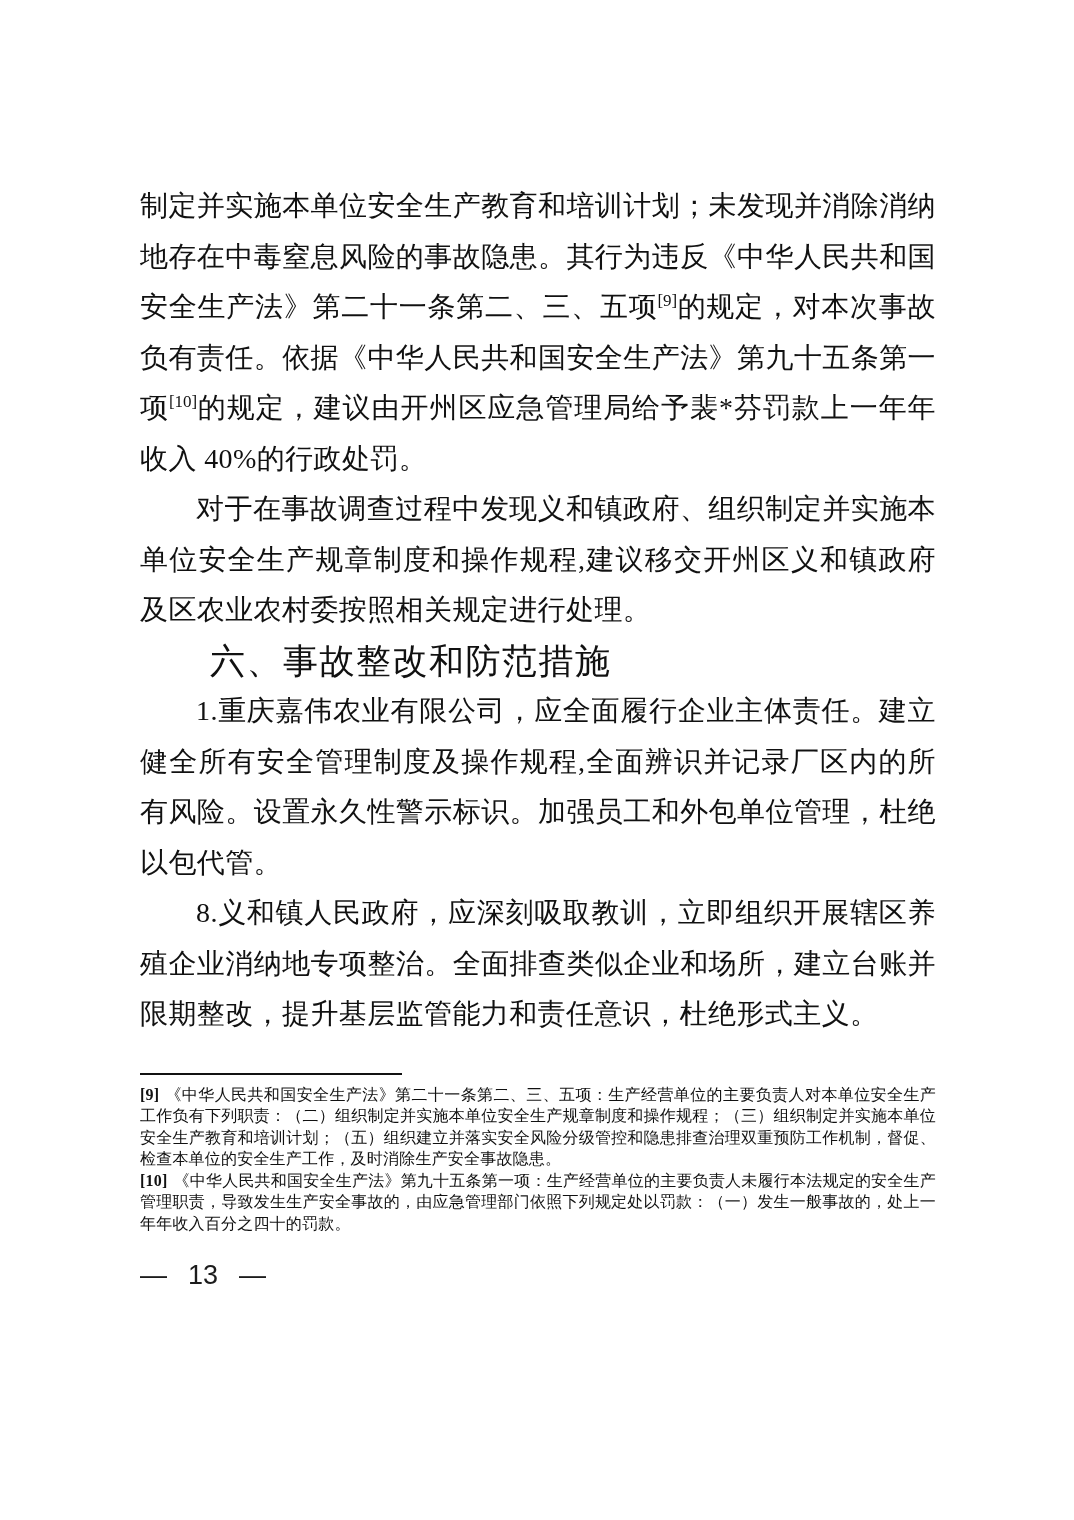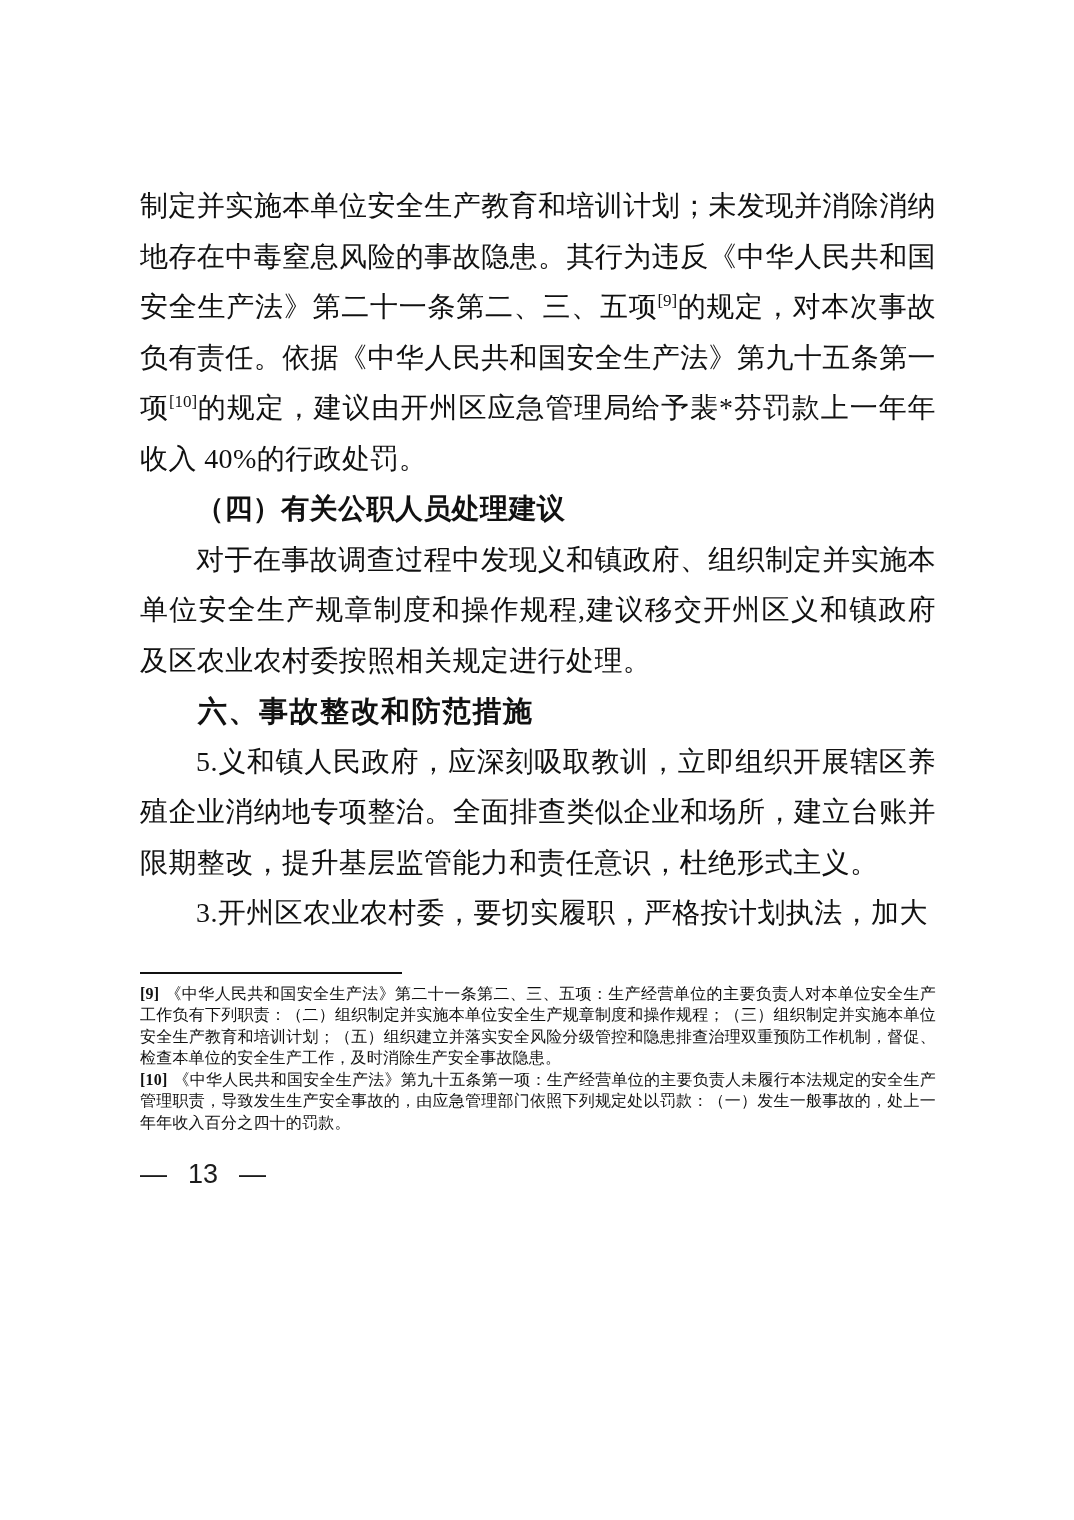--- a/index.html
+++ b/index.html
@@ -31,22 +31,22 @@
     line-height: 0;
     vertical-align: super;
     letter-spacing: 0;
   }
   h3.kai-heading {
     font-weight: bold;
     text-indent: 2em;
   }
   h3.hei-heading {
     font-family: "Liberation Sans", "DejaVu Sans", sans-serif;
-    font-weight: bold;
-    font-size: 29px;
+    font-weight: normal;
+    font-size: 35px;
     letter-spacing: 1.5px;
     text-indent: 2em;
   }
   .footnote-sep {
     margin-top: 33px;
     width: 262px;
     height: 0;
     border-top: 2px solid #111;
   }
   .footnotes { margin-top: 9px; }
@@ -72,30 +72,29 @@
 </style>
 </head>
 <body>
 
 <div class="page">
 
   <div class="body-text">
 
     <p class="no-indent"><span>制定并实施本单位安全生产教育和培训计划；未发现并消除消纳地存在中毒窒息风险的事故隐患。其行为违反《中华人民共和国安全生产法》第二十一条第二、三、五项</span><sup class="fnref">[9]</sup><span>的规定，对本次事故负有责任。依据《中华人民共和国安全生产法》第九十五条第一项</span><sup class="fnref">[10]</sup><span>的规定，建议由开州区应急管理局给予裴*芬罚款上一年年收入 40%的行政处罚。</span></p>
 
-    <h3 class="kai-heading">（四）有关公职人员处理建议</h3>
 
     <p class="indent">对于在事故调查过程中发现义和镇政府、组织制定并实施本单位安全生产规章制度和操作规程,建议移交开州区义和镇政府及区农业农村委按照相关规定进行处理。</p>
 
     <h3 class="hei-heading">六、事故整改和防范措施</h3>
 
+    <p class="indent">1.重庆嘉伟农业有限公司，应全面履行企业主体责任。建立健全所有安全管理制度及操作规程,全面辨识并记录厂区内的所有风险。设置永久性警示标识。加强员工和外包单位管理，杜绝以包代管。</p>
 
-    <p class="indent">5.义和镇人民政府，应深刻吸取教训，立即组织开展辖区养殖企业消纳地专项整治。全面排查类似企业和场所，建立台账并限期整改，提升基层监管能力和责任意识，杜绝形式主义。</p>
+    <p class="indent">8.义和镇人民政府，应深刻吸取教训，立即组织开展辖区养殖企业消纳地专项整治。全面排查类似企业和场所，建立台账并限期整改，提升基层监管能力和责任意识，杜绝形式主义。</p>
 
-    <p class="indent">3.开州区农业农村委，要切实履职，严格按计划执法，加大</p>
 
   </div>
 
   <div class="footnote-sep"></div>
 
   <div class="footnotes">
     <p><span class="fn-marker">[9]</span><span>《中华人民共和国安全生产法》第二十一条第二、三、五项：生产经营单位的主要负责人对本单位安全生产工作负有下列职责：（二）组织制定并实施本单位安全生产规章制度和操作规程；（三）组织制定并实施本单位安全生产教育和培训计划；（五）组织建立并落实安全风险分级管控和隐患排查治理双重预防工作机制，督促、检查本单位的安全生产工作，及时消除生产安全事故隐患。</span></p>
     <p><span class="fn-marker">[10]</span><span>《中华人民共和国安全生产法》第九十五条第一项：生产经营单位的主要负责人未履行本法规定的安全生产管理职责，导致发生生产安全事故的，由应急管理部门依照下列规定处以罚款：（一）发生一般事故的，处上一年年收入百分之四十的罚款。</span></p>
   </div>
 

